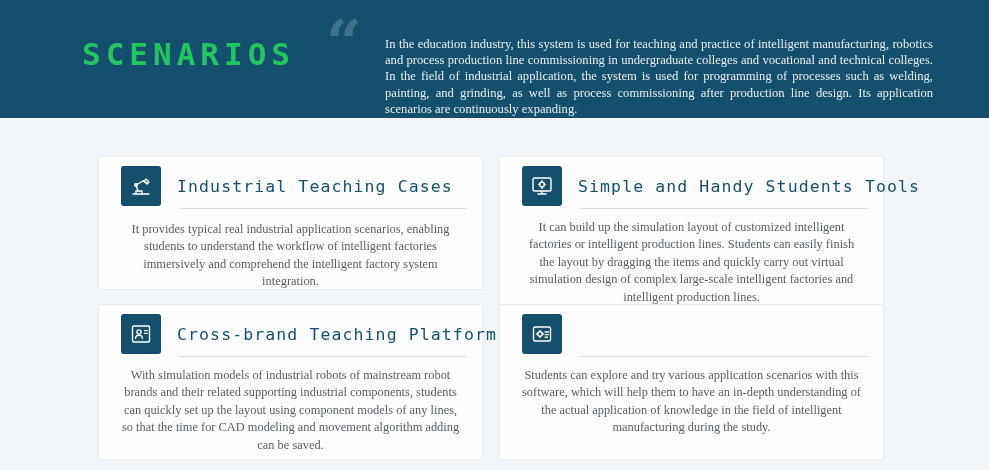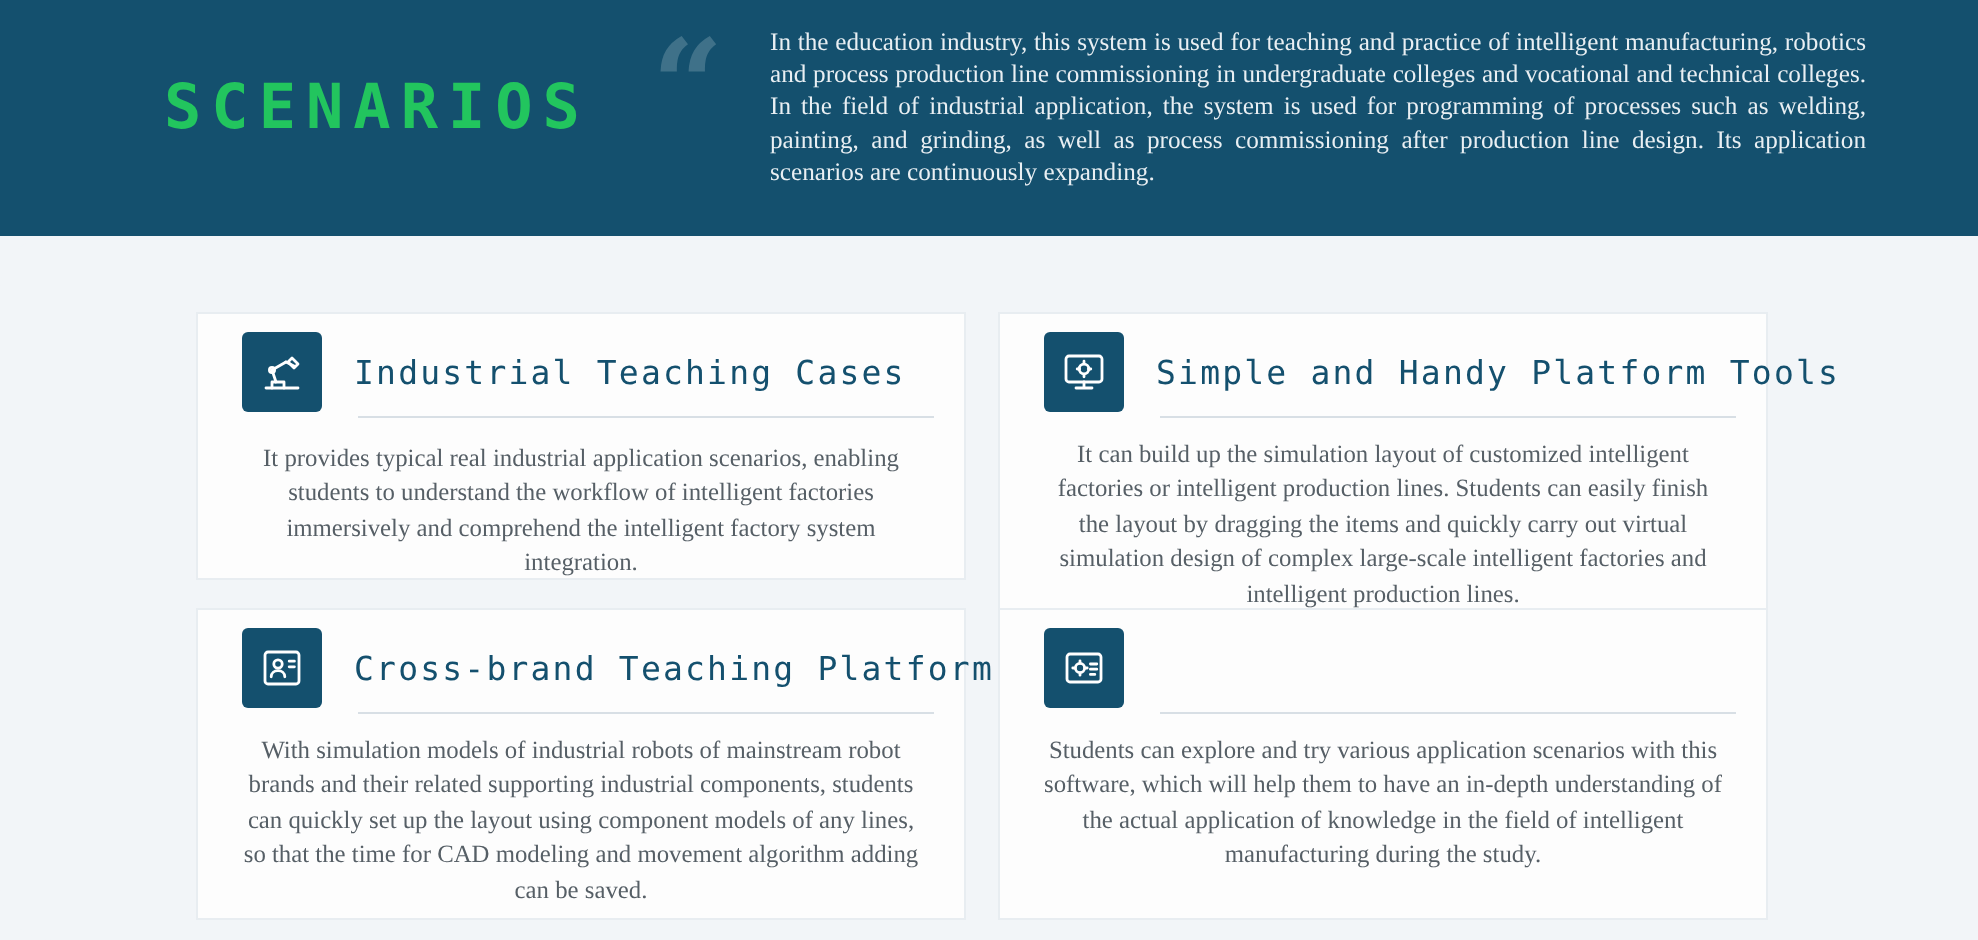--- a/index.html
+++ b/index.html
@@ -33,21 +33,21 @@
     left: 326px; top: 22px;
     font-family: "DejaVu Serif", serif;
     font-size: 62px;
     line-height: 42px;
     color: #3f7189;
     font-weight: bold;
     letter-spacing: -4px;
   }
   .header-desc {
     position: absolute;
-    left: 385px; top: 13px;
+    left: 385px; top: 36px;
     width: 548px;
     font-family: "Liberation Serif", serif;
     font-size: 12.6px;
     line-height: 16.2px;
     color: #e9eff3;
     text-align: justify;
   }
 
   
   .cards {
@@ -142,21 +142,21 @@
     <div class="card c1">
       <div class="card-head">
         <div class="icon-box">
           <svg width="24" height="24" viewBox="0 0 24 24" fill="none" stroke="#ffffff" stroke-width="1.4" stroke-linecap="round" stroke-linejoin="round">
             <rect x="3" y="4" width="18" height="13" rx="1.5"></rect>
             <circle cx="12" cy="10.5" r="2.4"></circle>
             <path d="M12 6.6v1.2M12 13.2v1.2M8.6 10.5h1.2M14.2 10.5h1.2"></path>
             <path d="M8 20h8M12 17v3"></path>
           </svg>
         </div>
-        <div class="card-title">Simple and Handy Platform Tools</div>
+        <div class="card-title">Simple and Handy Students Tools</div>
         <div class="title-rule"></div>
       </div>
       <div class="card-body">It can build up the simulation layout of customized intelligent factories or intelligent production lines. Students can easily finish the layout by dragging the items and quickly carry out virtual simulation design of complex large-scale intelligent factories and intelligent production lines.</div>
     </div>
 
     <div class="card c2">
       <div class="card-head">
         <div class="icon-box">
           <svg width="24" height="24" viewBox="0 0 24 24" fill="none" stroke="#ffffff" stroke-width="1.4" stroke-linecap="round" stroke-linejoin="round">
             <rect x="3.5" y="4" width="17" height="16" rx="1.5"></rect>

